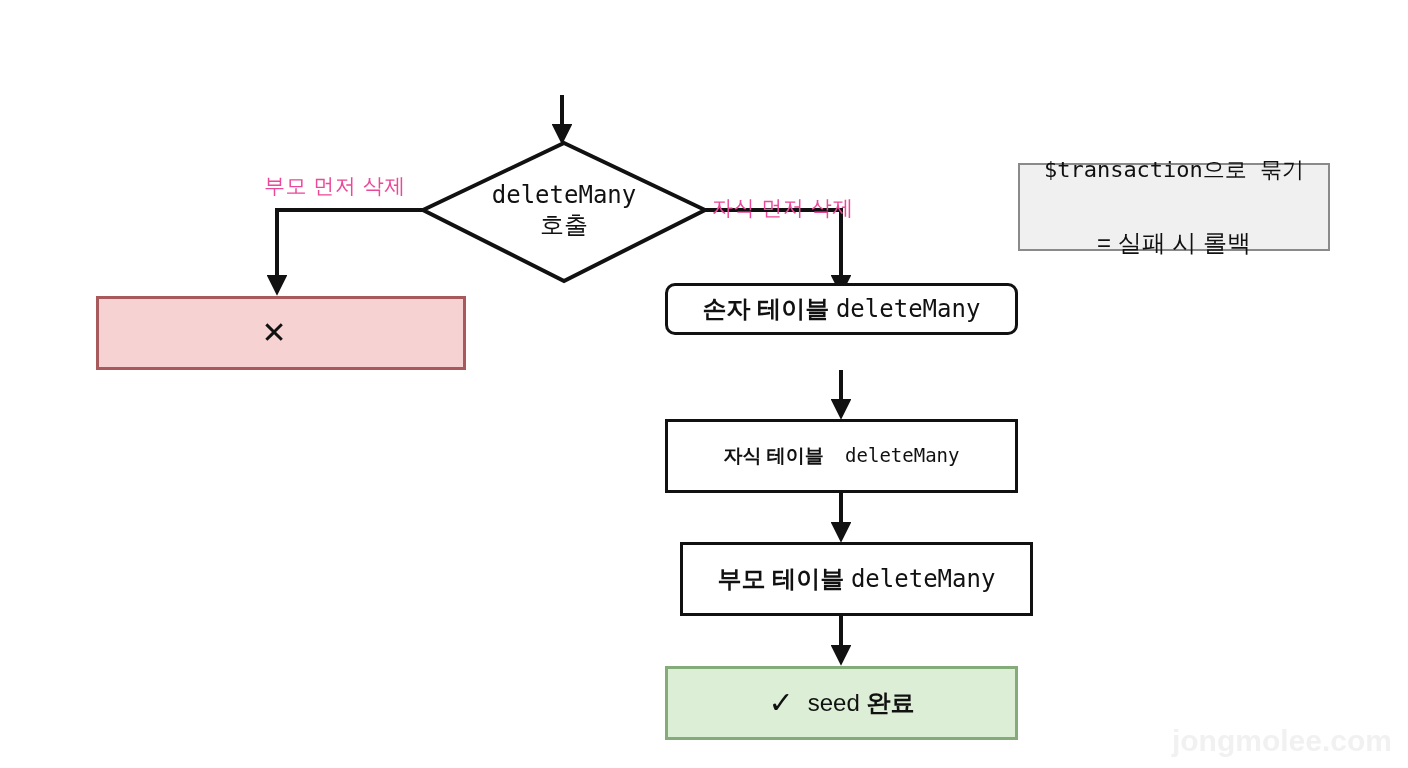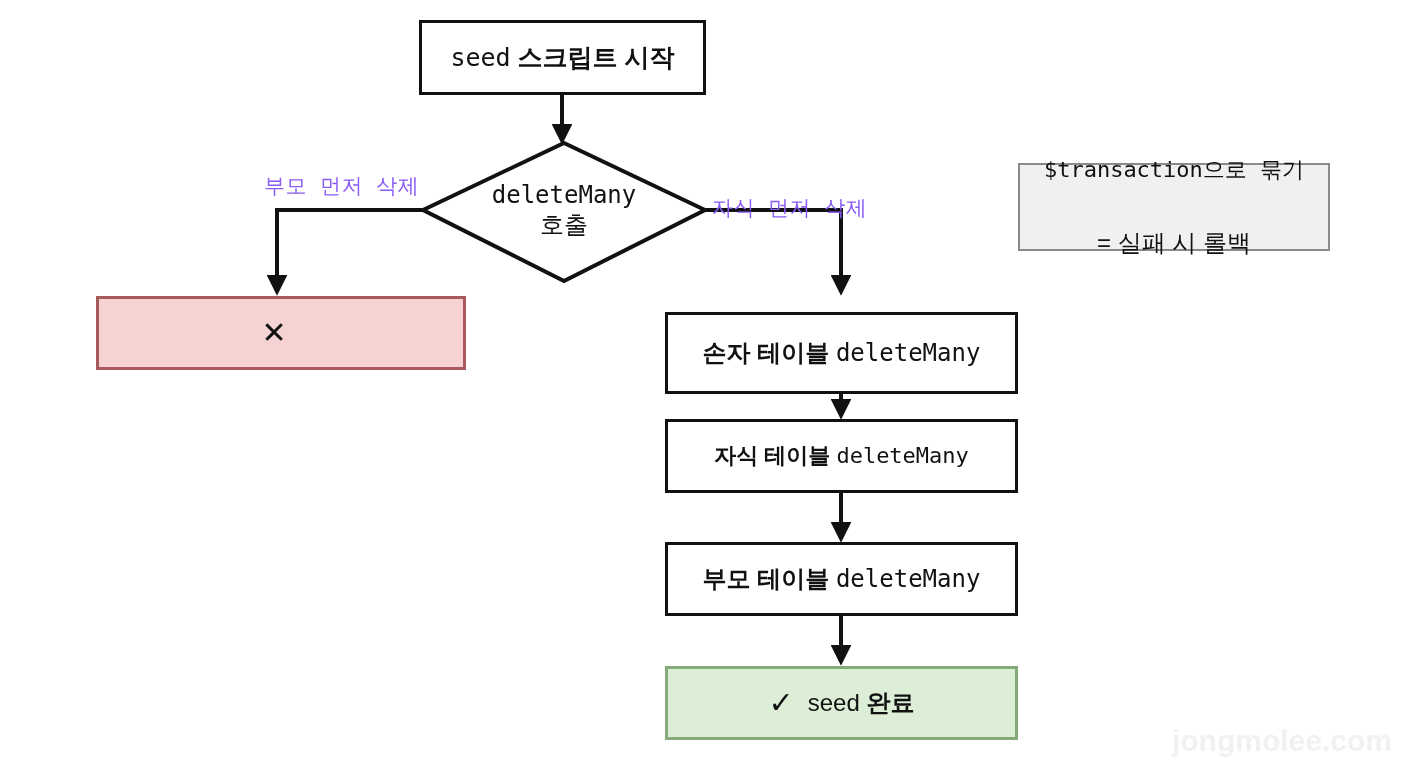--- a/index.html
+++ b/index.html
@@ -50,24 +50,24 @@
   .t-ko-reg {
     font-family: "Liberation Sans", "DejaVu Sans", sans-serif;
     font-weight: 400;
   }
   .t-mono {
     font-family: "DejaVu Sans Mono", "Liberation Mono", monospace;
     font-weight: 400;
   }
   .label-edge {
     position: absolute;
-    font-family: Liberation Mono, monospace;
+    font-family: Liberation Sans, sans-serif;
     font-weight: 400;
     font-size: 21px;
-    color: #8b5cf6;
+    color: #ec4899;
     white-space: nowrap;
     letter-spacing: 0.5px;
   }
   .glyph {
     font-family: "DejaVu Sans", sans-serif;
     font-weight: 700;
     display: inline-block;
   }
   .glyph-x { font-size: 30px; margin-right: 14px; line-height: 1; }
   .glyph-check { font-size: 30px; margin-right: 14px; line-height: 1; }
@@ -119,56 +119,51 @@
 
     <line x1="841" y1="370" x2="841" y2="416" stroke="#111111" stroke-width="4" marker-end="url(#arrow)"></line>
 
     <line x1="841" y1="493" x2="841" y2="539" stroke="#111111" stroke-width="4" marker-end="url(#arrow)"></line>
 
     <line x1="841" y1="616" x2="841" y2="662" stroke="#111111" stroke-width="4" marker-end="url(#arrow)"></line>
 
     <polygon points="564,143 705,210 564,281 423,210" fill="#ffffff" stroke="#111111" stroke-width="4" stroke-linejoin="miter"></polygon>
   </svg>
 
-  <div class="node box" style="left:419px; top:20px; width:287px; height:75px; font-size:25px;">
-    <span>
-      <span class="t-mono">seed</span><span>&nbsp;</span><span class="t-ko">스크립트 시작</span>
-    </span>
-  </div>
 
   <div class="diamond-label">
     <div class="t-mono" style="font-size:24px;">deleteMany</div>
     <div class="t-ko-reg" style="font-size:24px;text-align:center;">호출</div>
   </div>
 
   <div class="label-edge" style="left:264px; top:172px;">부모 먼저 삭제</div>
   <div class="label-edge" style="left:712px; top:172px;margin-top:22px;">자식 먼저 삭제</div>
 
   <div class="node box-error" style="left:96px; top:296px; width:370px; height:74px; font-size:24px;">
     <span class="glyph glyph-x">✕</span>
   </div>
 
   <div class="node box-note" style="left:1018px; top:163px; width:312px; height:88px; flex-direction:column;gap:44px;">
     <div class="t-mono" style="font-size:22px;">$transaction으로 묶기</div>
     <div class="t-ko-reg" style="font-size:24px;">= 실패 시 롤백</div>
   </div>
 
-  <div class="node box" style="left:665px; top:312px; width:353px; height:82px; font-size:24px;">
+  <div class="node box" style="left:665px; top:283px; width:353px; height:52px; font-size:24px;border-radius:10px;">
     <span class="t-ko">손자 테이블</span>
       <span>&nbsp;</span>
       <span class="t-mono">deleteMany</span>
   </div>
 
-  <div class="node box" style="left:665px; top:419px; width:353px; height:74px; font-size:22px;">
+  <div class="node box" style="left:665px; top:419px; width:353px; height:74px; font-size:19px;gap:8px;">
     <span class="t-ko">자식 테이블</span>
       <span>&nbsp;</span>
       <span class="t-mono">deleteMany</span>
   </div>
 
-  <div class="node box" style="left:665px; top:542px; width:353px; height:74px; font-size:24px;">
+  <div class="node box" style="left:680px; top:542px; width:353px; height:74px; font-size:24px;">
     <span class="t-ko">부모 테이블</span>
       <span>&nbsp;</span>
       <span class="t-mono">deleteMany</span>
   </div>
 
   <div class="node box-success" style="left:665px; top:666px; width:353px; height:74px; font-size:24px;">
     <span class="glyph glyph-check">✓</span>
     <span class="t-ko-reg">seed</span>
       <span>&nbsp;</span>
       <span class="t-ko">완료</span>

